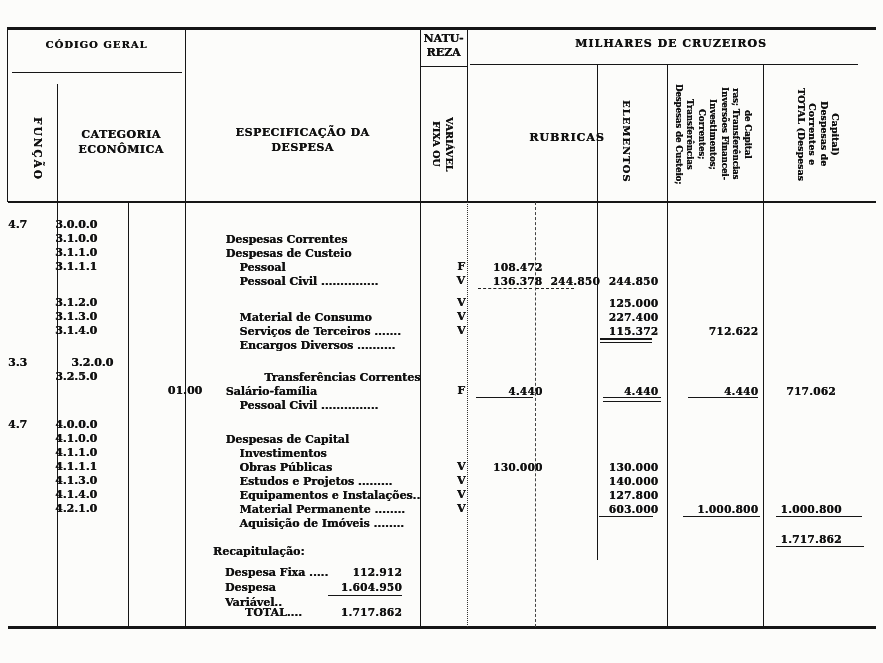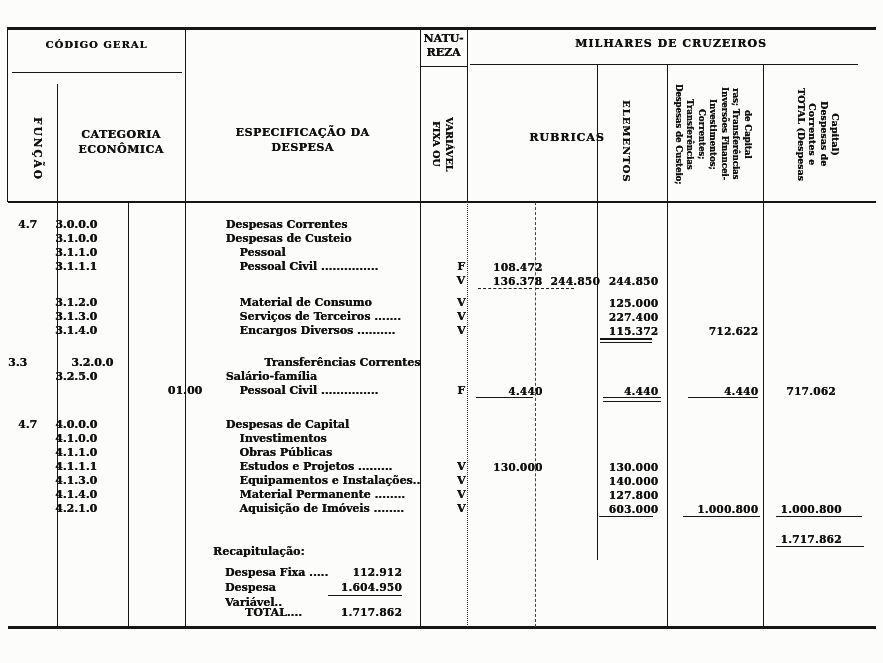--- a/index.html
+++ b/index.html
@@ -30,24 +30,24 @@
   .vt span { display:block; }
   #v-funcao { left:28px;  top:110px; height:78px;  font-size:10.5px; line-height:20px;  letter-spacing:2px; }
   #v-fixa   { left:430px; top:96px;  height:96px;  font-size:9.5px;  line-height:13px; }
   #v-elem   { left:618px; top:90px;  height:102px; font-size:10px;   line-height:16px;  letter-spacing:1px; }
   #v-desp   { left:672px; top:68px;  height:132px; font-size:8.5px;  line-height:11.5px; }
   #v-total  { left:795px; top:70px;  height:128px; font-size:9.5px;  line-height:11.5px; }
   
   .tbody { position:absolute; left:8px; top:212px; width:867px; }
   .trow  { display:flex; height:14px; line-height:14px; }
   .cell  { font-size:11px; white-space:nowrap; }
-  .cf  { width:49px;  text-align:center; padding-right:8px; }
+  .cf  { width:49px;  text-align:left; padding-right:8px; }
   .cc  { width:71px;  padding-left:0; }
   .cs  { width:57px;  padding-left:9px;margin-left:36px; }
-  .ce  { width:235px; padding-left:12px; }
+  .ce  { width:235px; padding-left:12px;margin-top:15px; }
   .ce.ind { padding-left:26px; }
   .cn  { width:47px;  text-align:center; }
   .num { font-size:10.5px; letter-spacing:0.3px; }
   .cr1 { width:68px;  text-align:right; padding-right:6px; }
   .cr2 { width:62px;  padding-left:2px; }
   .cel { width:70px;  text-align:right; padding-right:17px; }
   .cd  { width:96px;  text-align:right; padding-right:9px; }
   .ct  { width:112px; text-align:center; padding-right:20px; }
   
   .recap { position:absolute; left:185px; top:544px; width:235px; font-size:11px; line-height:15px; }

